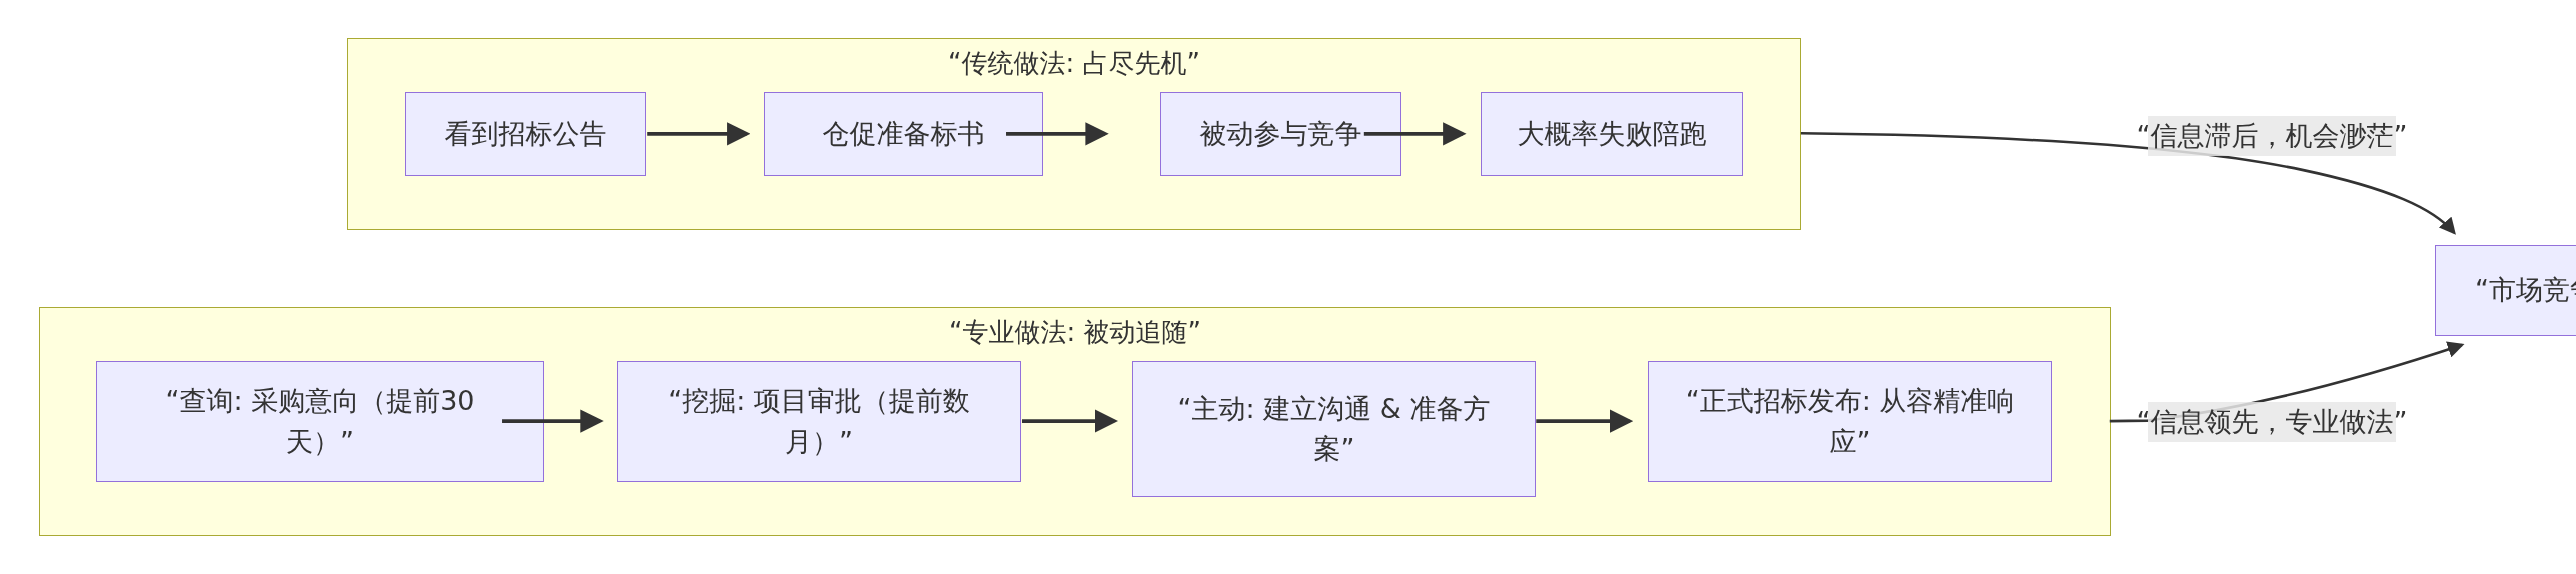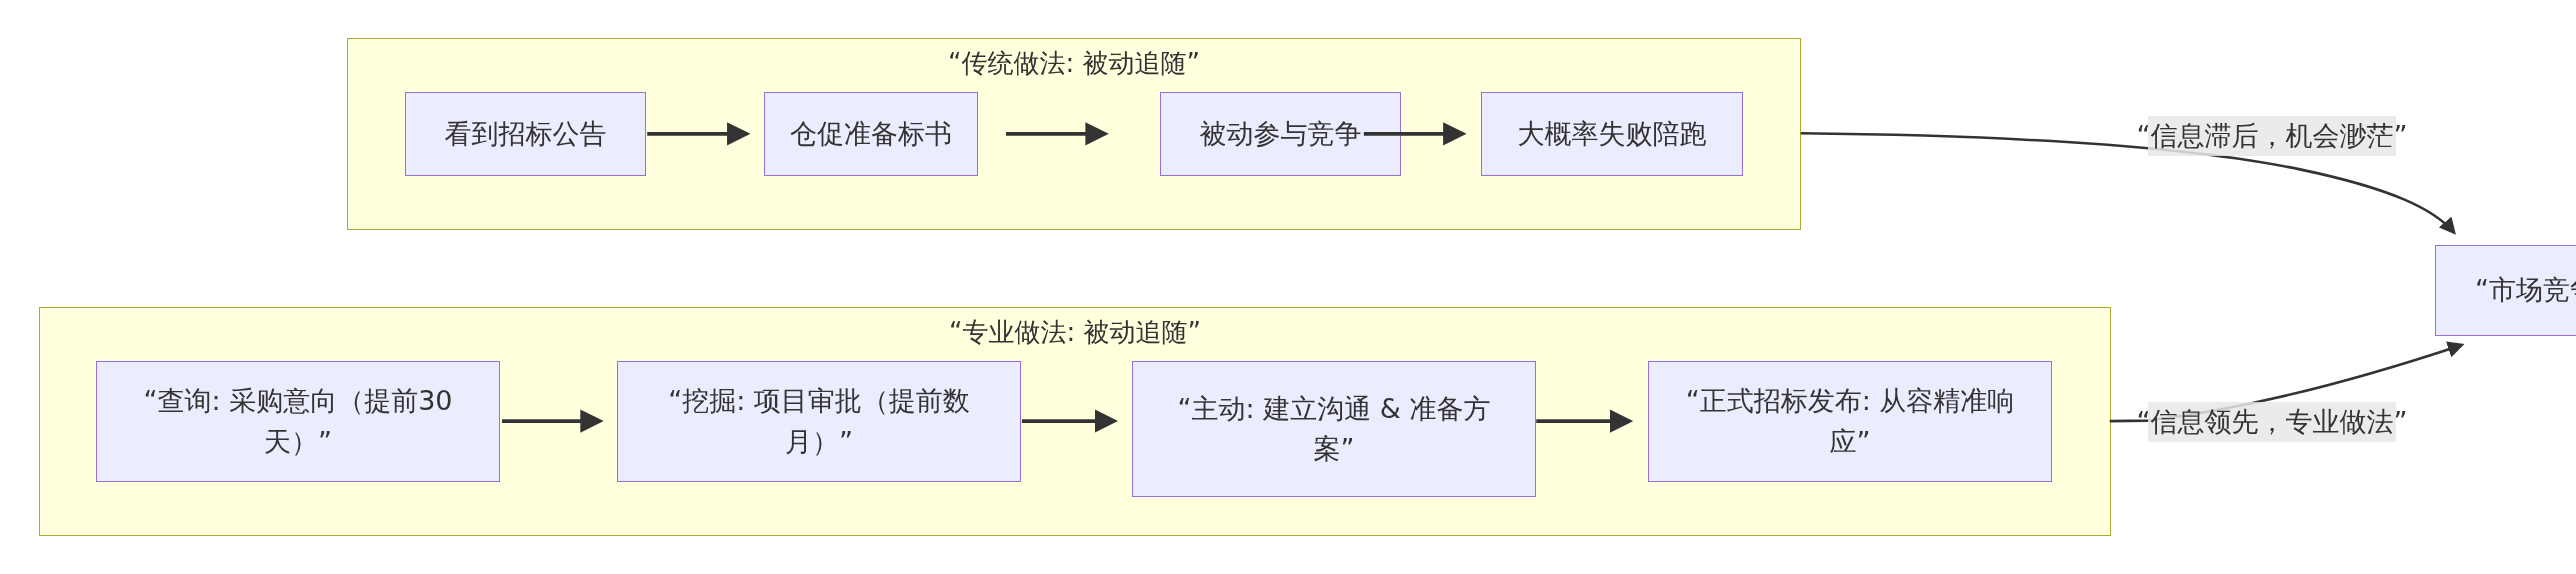--- a/index.html
+++ b/index.html
@@ -49,41 +49,41 @@
     font-size:27px;
     white-space:nowrap;
     z-index:6;
     color:#333333;
   }
 </style>
 </head>
 <body>
 
 <div class="cluster" style="left:347px;top:38px;width:1454px;height:192px;">
-  <div class="cluster-title">“传统做法: 被动追随”</div>
+  <div class="cluster-title">“传统做法: 占尽先机”</div>
 </div>
 
 <div class="cluster" style="left:39px;top:307px;width:2072px;height:229px;">
   <div class="cluster-title">“专业做法: 被动追随”</div>
 </div>
 
 <div class="node" style="left:405px;top:92px;width:241px;height:84px;">
   <span>看到招标公告</span>
 </div>
-<div class="node" style="left:764px;top:92px;width:214px;height:84px;">
+<div class="node" style="left:764px;top:92px;width:279px;height:84px;">
   <span>仓促准备标书</span>
 </div>
 <div class="node" style="left:1123px;top:92px;width:241px;height:84px;margin-left:37px;">
   <span>被动参与竞争</span>
 </div>
 <div class="node" style="left:1481px;top:92px;width:262px;height:84px;">
   <span>大概率失败陪跑</span>
 </div>
 
-<div class="node" style="left:96px;top:361px;width:404px;height:121px;">
+<div class="node" style="left:96px;top:361px;width:448px;height:121px;">
   <span>“查询: 采购意向（提前30</span>
   <span>天）”</span>
 </div>
 <div class="node" style="left:617px;top:361px;width:404px;height:121px;">
   <span>“挖掘: 项目审批（提前数</span>
   <span>月）”</span>
 </div>
 <div class="node" style="left:1132px;top:361px;width:404px;height:136px;">
   <span>“主动: 建立沟通 &amp; 准备方</span>
   <span>案”</span>

